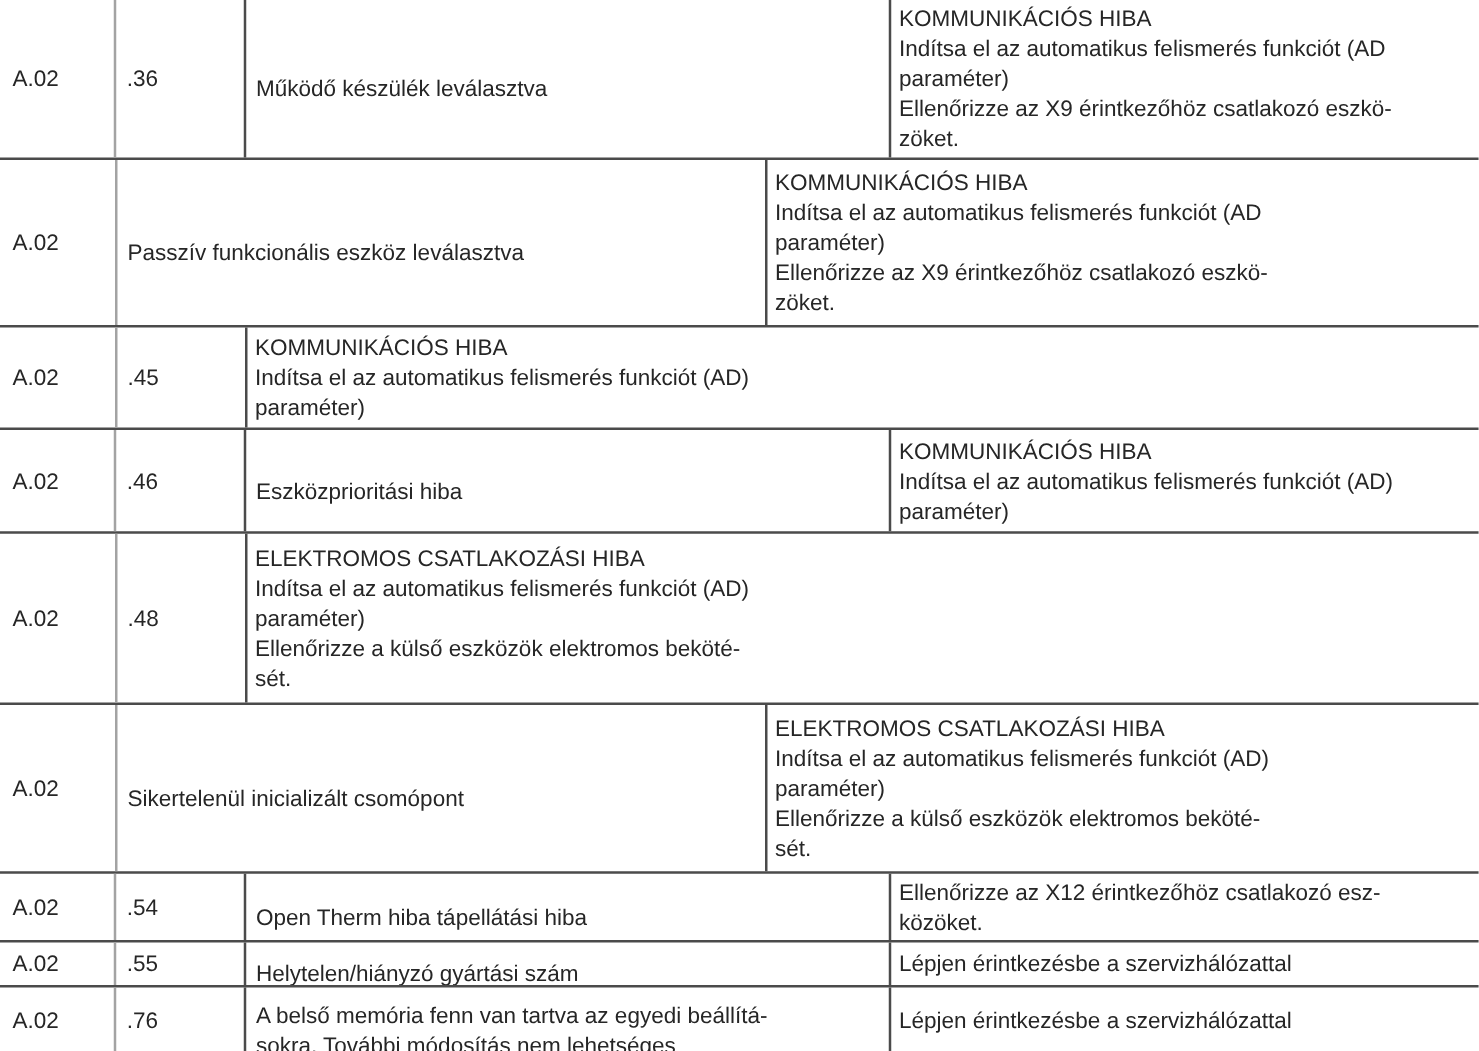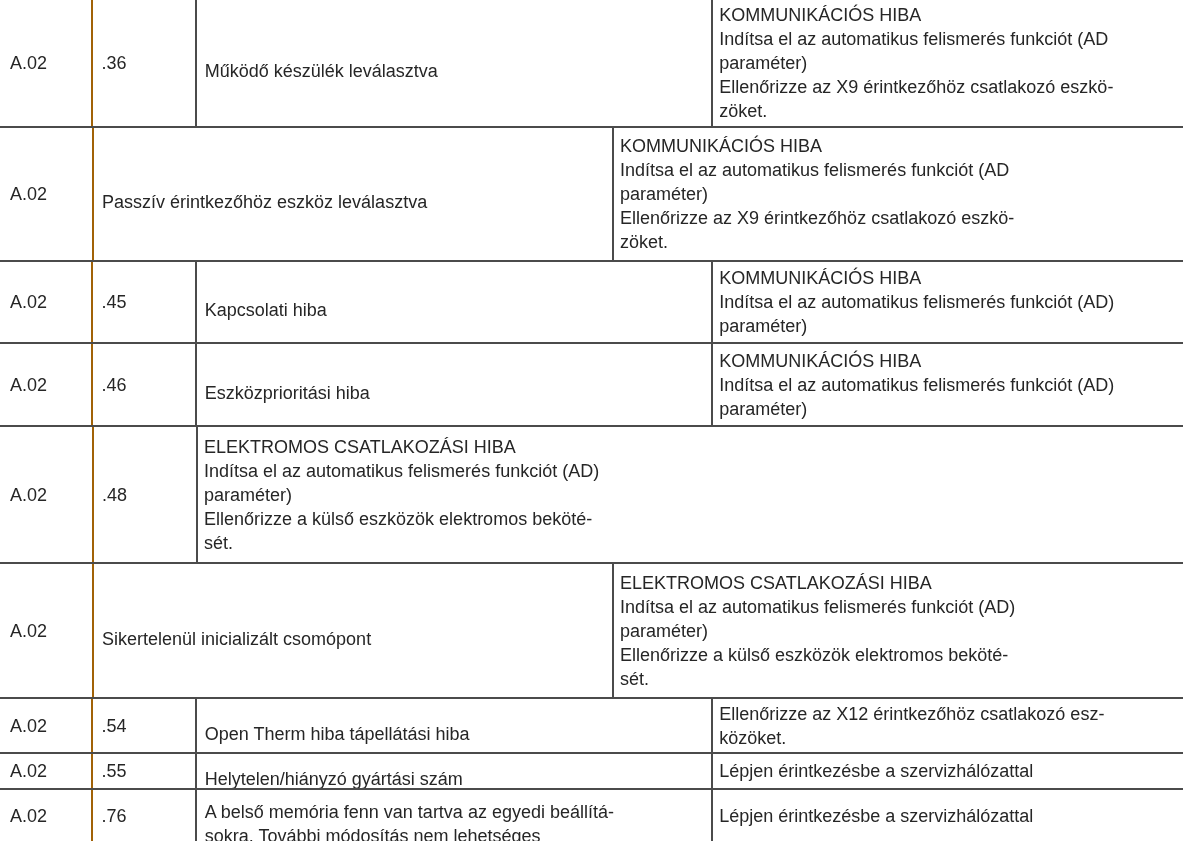--- a/index.html
+++ b/index.html
@@ -17,21 +17,21 @@
     border-bottom:2px solid #4b4b4b;
   }
   .row.last{border-bottom:none;}
   .cell{
     box-sizing:border-box;
     display:flex;
     align-items:center;
     overflow:hidden;
   }
   .cell > span{white-space:pre-line;display:block;}
-  .c1{width:94px;border-right:2px solid #a16207;padding-left:10px;}
+  .c1{width:94px;border-right:2px solid #a3a3a3;padding-left:10px;}
   .c2{width:104px;border-right:2px solid #4b4b4b;padding-left:8px;}
   .c3{width:520px;border-right:2px solid #4b4b4b;padding:16px 10px 0 8px;}
   .c4{width:473px;padding:0 20px 0 6px;}
   .r1{height:128px;}
   .r2{height:134px;}
   .r3{height:82px;}
   .r4{height:83px;}
   .r5{height:137px;}
   .r6{height:135px;}
   .r7{height:55px;}
@@ -60,40 +60,37 @@
 Ellenőrizze az X9 érintkezőhöz csatlakozó eszkö-
 zöket.</span>
       </div>
   </div>
 
   <div class="row r2">
     <div class="cell c1">
         <span>A.02</span>
       </div>
     <div class="cell c3">
-        <span>Passzív érintkezőhöz eszköz leválasztva</span>
+        <span>Passzív funkcionális eszköz leválasztva</span>
       </div>
     <div class="cell c4">
         <span>KOMMUNIKÁCIÓS HIBA
 Indítsa el az automatikus felismerés funkciót (AD
 paraméter)
 Ellenőrizze az X9 érintkezőhöz csatlakozó eszkö-
 zöket.</span>
       </div>
   </div>
 
   <div class="row r3">
     <div class="cell c1">
         <span>A.02</span>
       </div>
     <div class="cell c2">
         <span>.45</span>
-      </div>
-    <div class="cell c3">
-        <span>Kapcsolati hiba</span>
       </div>
     <div class="cell c4">
         <span>KOMMUNIKÁCIÓS HIBA
 Indítsa el az automatikus felismerés funkciót (AD)
 paraméter)</span>
       </div>
   </div>
 
   <div class="row r4">
     <div class="cell c1">

